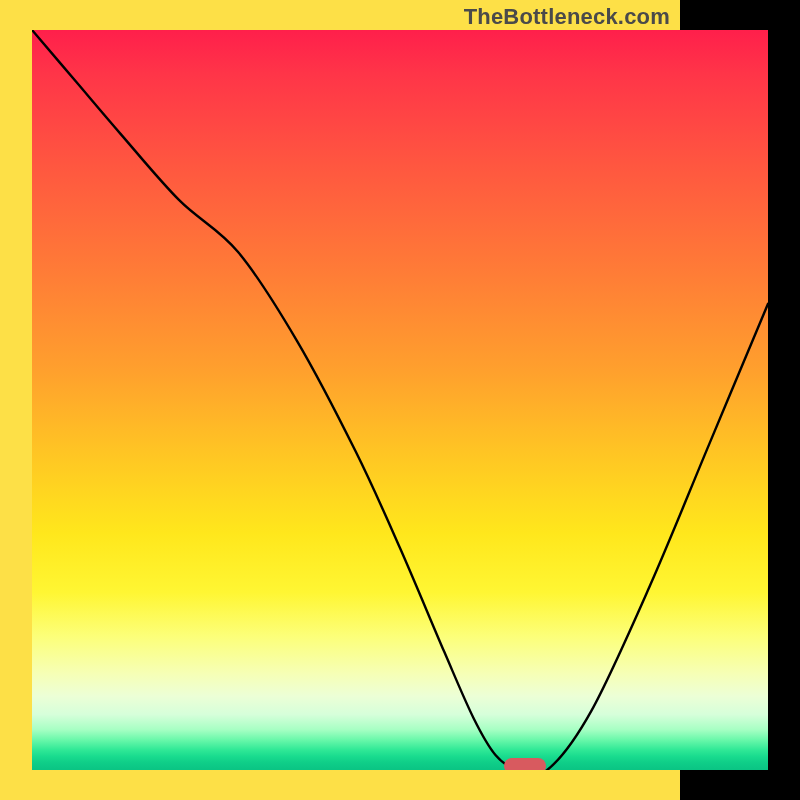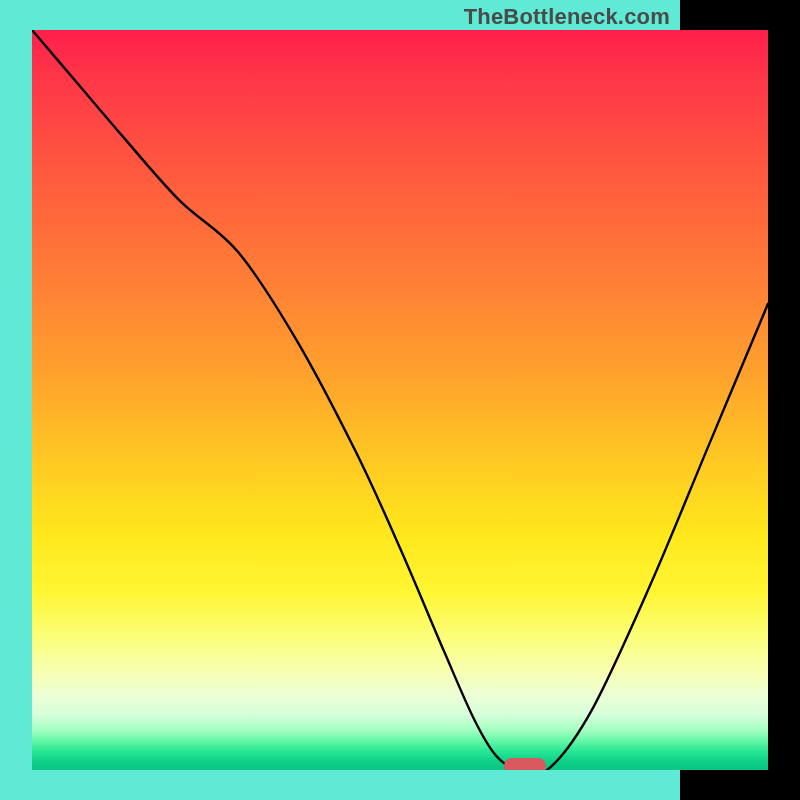--- a/index.html
+++ b/index.html
@@ -8,21 +8,21 @@
     width: 800px;
     height: 800px;
     background: #000;
     overflow: hidden;
     font-family: Arial, Helvetica, sans-serif;
   }
   .frame {
     position: relative;
     width: 680px;
     height: 800px;
-    background: #5eead4;
+    background: #fde047;
   }
   .watermark {
     position: absolute;
     top: 4px;
     right: 10px;
     color: #4a4a4a;
     font-size: 22px;
     font-weight: 600;
     letter-spacing: 0.2px;
     z-index: 5;

